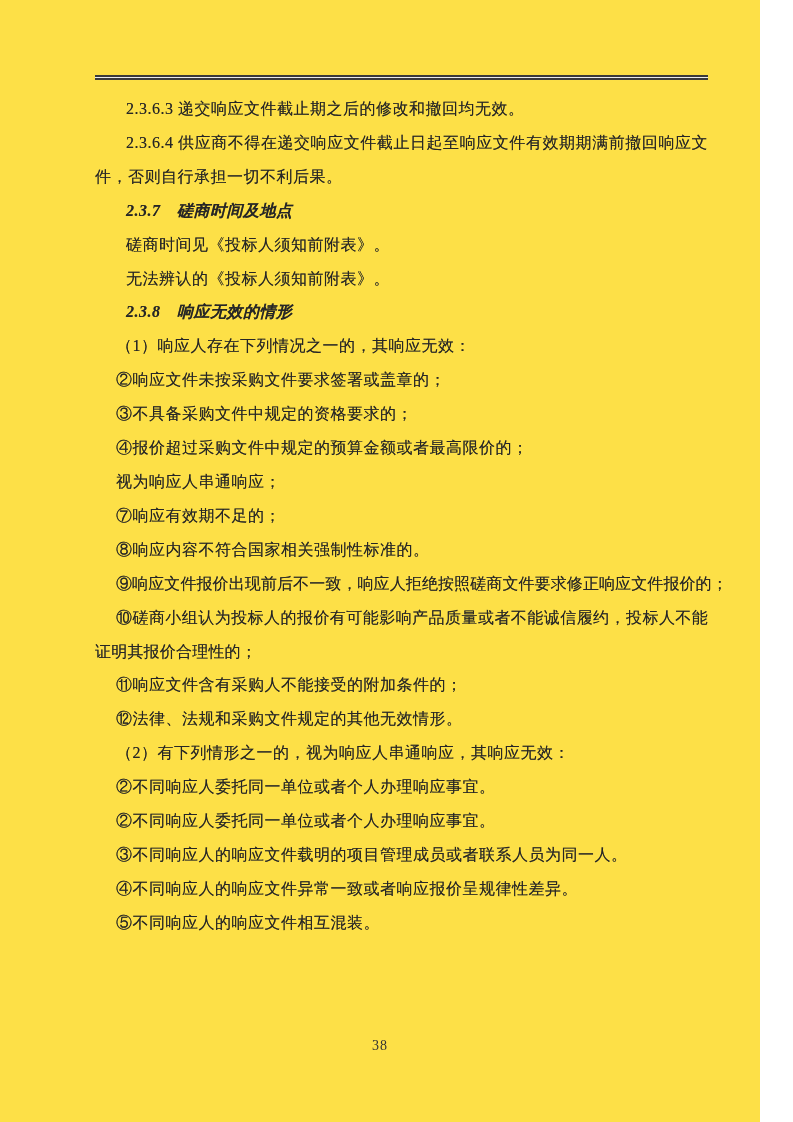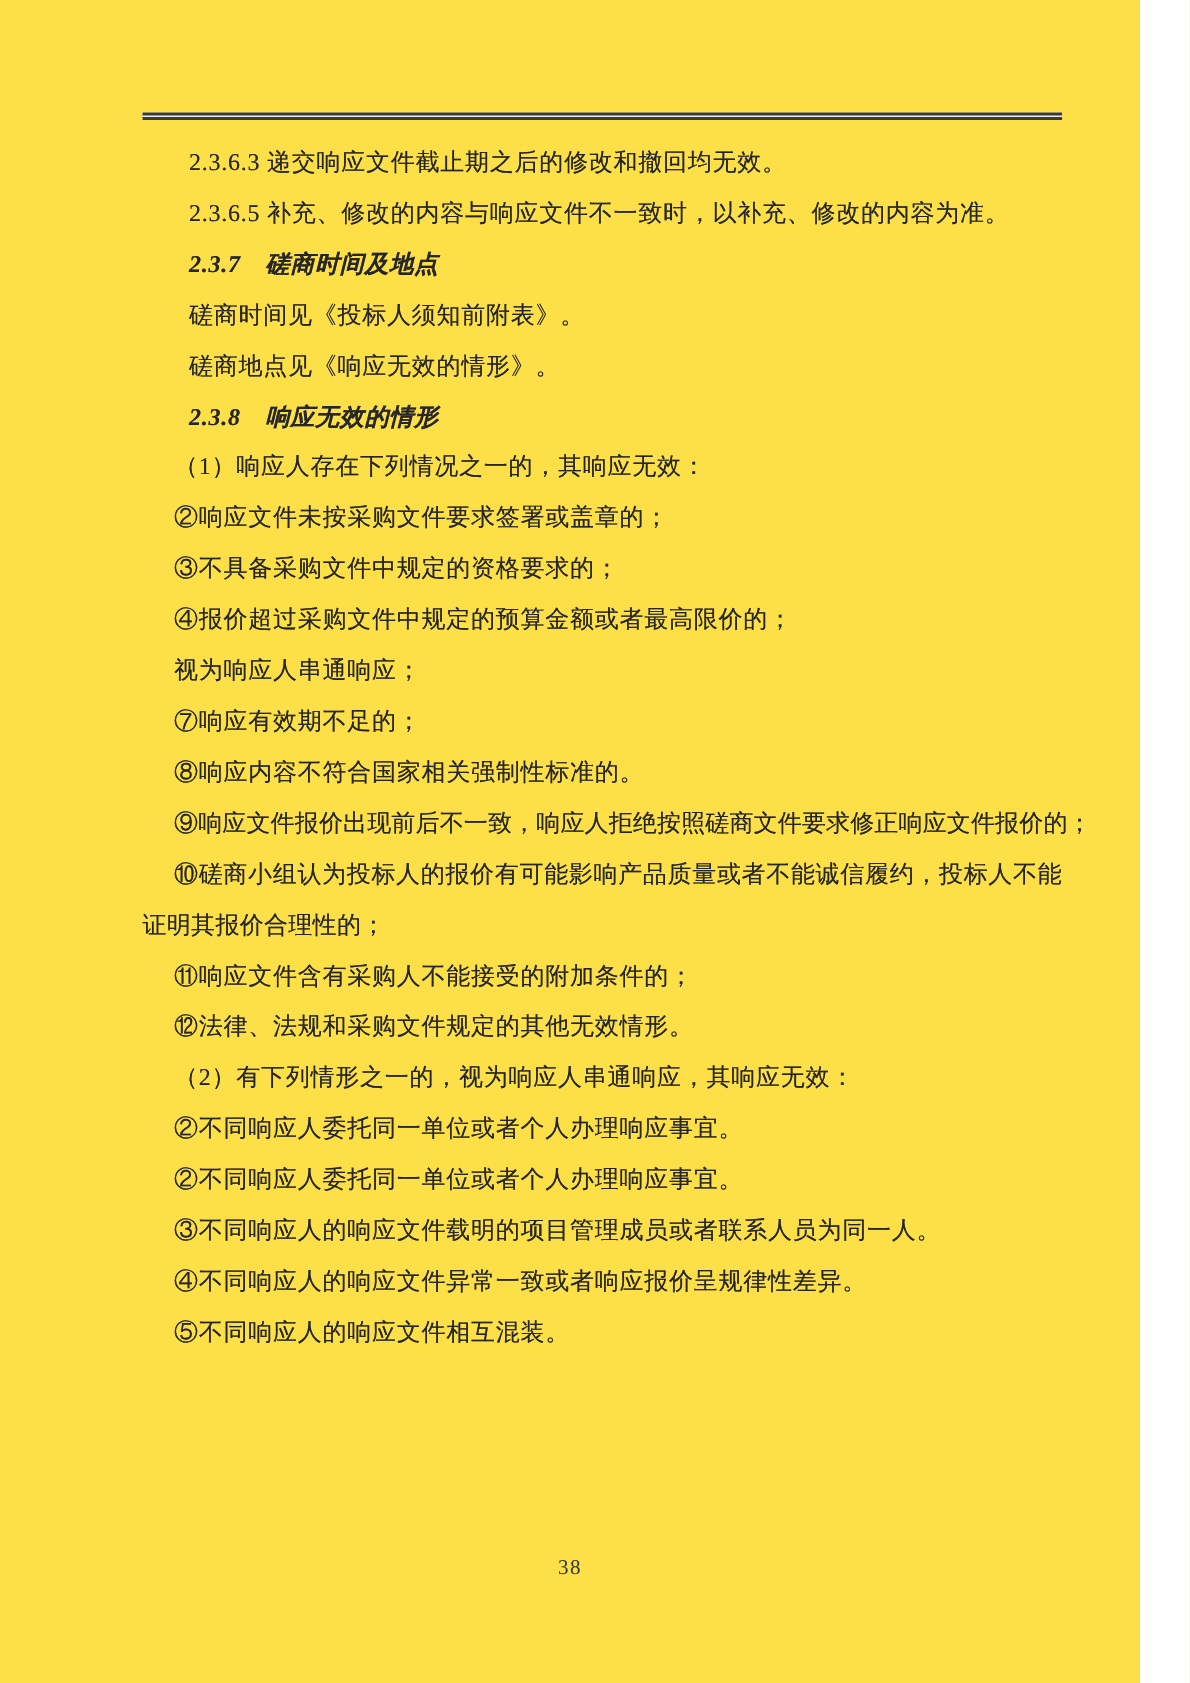--- a/index.html
+++ b/index.html
@@ -68,24 +68,24 @@
 </style>
 </head>
 <body>
 
 <div class="page">
 
   <div class="header-rule"></div>
 
   <div class="content">
     <p class="p-num">2.3.6.3 递交响应文件截止期之后的修改和撤回均无效。</p>
-    <p class="p-num">2.3.6.5 补充、修改的内容与响应文件不一致时，以补充、修改的内容为准。</p>
+    <p class="p-num">2.3.6.4 供应商不得在递交响应文件截止日起至响应文件有效期期满前撤回响应文件，否则自行承担一切不利后果。</p>
     <p class="p-head">2.3.7　磋商时间及地点</p>
     <p class="p-num">磋商时间见《投标人须知前附表》。</p>
-    <p class="p-num">磋商地点见《响应无效的情形》。</p>
+    <p class="p-num">无法辨认的《投标人须知前附表》。</p>
     <p class="p-head">2.3.8　响应无效的情形</p>
     <p class="p-item">（1）响应人存在下列情况之一的，其响应无效：</p>
     <p class="p-item">②响应文件未按采购文件要求签署或盖章的；</p>
     <p class="p-item">③不具备采购文件中规定的资格要求的；</p>
     <p class="p-item">④报价超过采购文件中规定的预算金额或者最高限价的；</p>
     <p class="p-item">视为响应人串通响应；</p>
     <p class="p-item">⑦响应有效期不足的；</p>
     <p class="p-item">⑧响应内容不符合国家相关强制性标准的。</p>
     <p class="p-item-nowrap">⑨响应文件报价出现前后不一致，响应人拒绝按照磋商文件要求修正响应文件报价的；</p>
     <p class="p-item-tight">⑩磋商小组认为投标人的报价有可能影响产品质量或者不能诚信履约，投标人不能证明其报价合理性的；</p>

